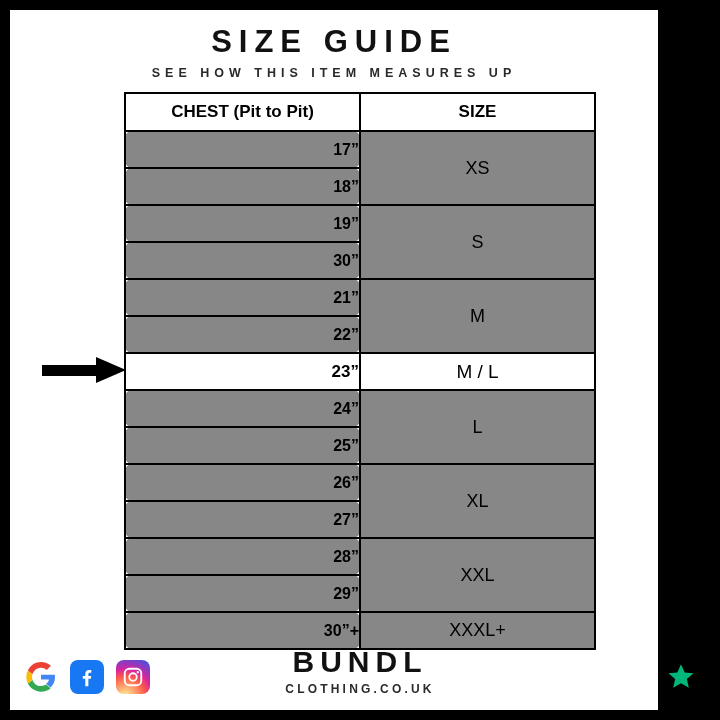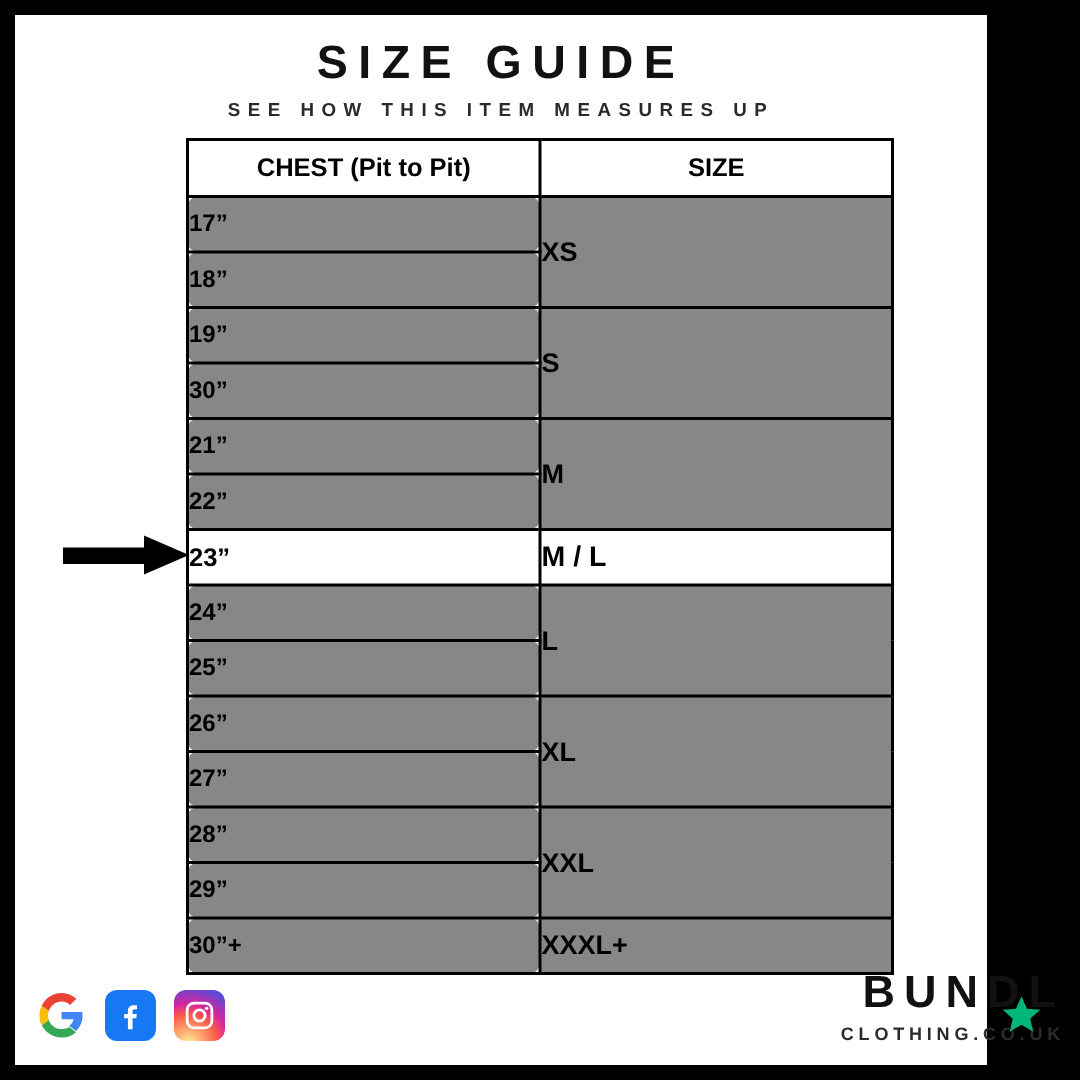--- a/index.html
+++ b/index.html
@@ -62,31 +62,32 @@
     font-size: 17px;
     font-weight: bold;
     height: 36px;
     vertical-align: middle;
   }
   .chest-cell {
     background: #878787;
     color: #000000;
     font-size: 16px;
     font-weight: bold;
-    text-align: left;
+    text-align: right;
     height: 35px;
     vertical-align: middle;
     width: 196px;
     border-radius: 7px;
   }
   .size-cell {
     background: #878787;
     color: #000000;
     font-size: 18px;
-    font-weight: bold;
+    font-weight: normal;
+    text-align: center;
     vertical-align: middle;
   }
   .chest-cell.hl {
     background: #ffffff;
     font-size: 17px;
   }
   .size-cell.hl {
     background: #ffffff;
     font-size: 19px;
   }
@@ -136,21 +137,21 @@
     border-radius: 8px;
     display: flex;
     align-items: center;
     justify-content: center;
   }
   .brand {
     position: absolute;
     left: 0;
     right: 0;
     bottom: 14px;
-    text-align: right;
+    text-align: center;
   }
   .brand-name {
     font-size: 30px;
     font-weight: bold;
     letter-spacing: 6px;
     color: #111111;
   }
   .brand-sub {
     font-size: 12px;
     font-weight: bold;

